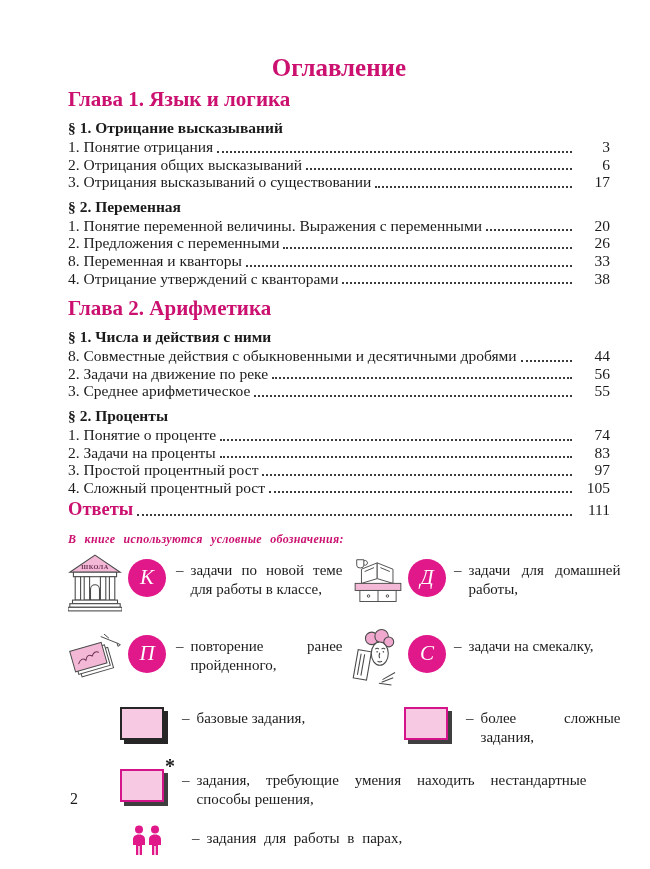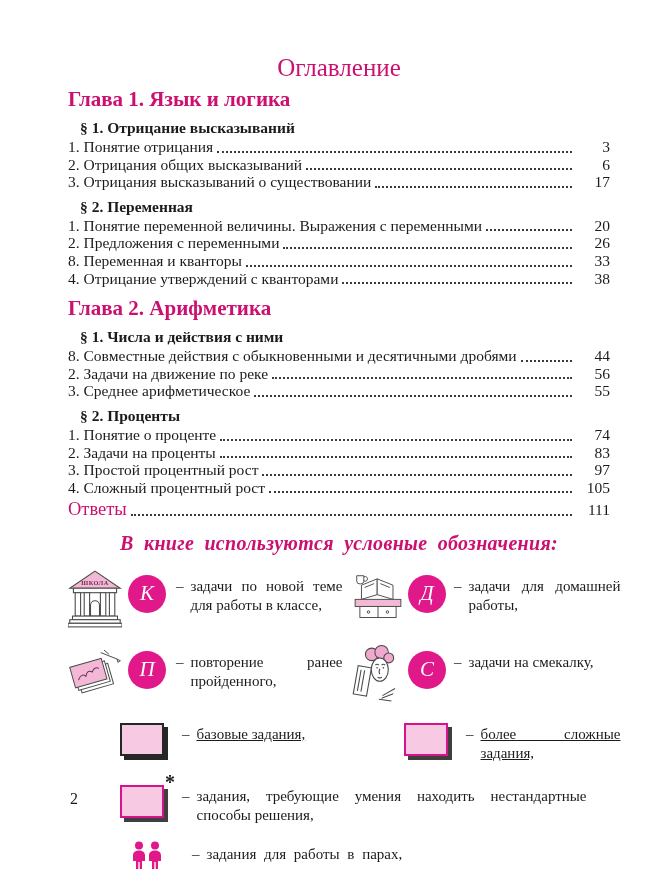--- a/index.html
+++ b/index.html
@@ -2,49 +2,49 @@
 <html><head>
 <meta charset="utf-8">
 <style>
   html,body { margin:0; padding:0; background:#ffffff; }
   .page {
     position:relative; width:650px; height:869px; overflow:hidden;
     background:#ffffff; color:#1b1b1b; box-sizing:border-box;
     font-family:"Liberation Serif","DejaVu Serif",serif;
     padding:54px 40px 0 68px;
   }
-  .toc-title { text-align:center; font-size:25px; font-weight:normal; color:#CB1070; margin:0 0 2px 0; }
+  .toc-title { text-align:center; font-size:25px; font-weight:bold; color:#CB1070; margin:0 0 2px 0; }
   .chapter-title { font-size:21px; font-weight:bold; color:#CB1070; margin:5px 0 1px 0; }
-  .section-title { font-size:15.5px; font-weight:bold; margin:7px 0 1px 12px; }
+  .section-title { font-size:15.5px; font-weight:bold; margin:7px 0 1px 0; }
   .entry { display:flex; align-items:center; font-size:15.5px; line-height:17.6px; }
   .entry-label { white-space:nowrap; }
   .leader { flex:1; border-bottom:2px dotted #3b3b3b; margin:0 4px 3px 4px; align-self:flex-end; min-width:10px; }
   .pagenum { width:34px; text-align:right; flex:none; }
   .answers { margin-top:5px; }
-  .answers .entry-label { color:#CB1070; font-weight:normal; font-size:18.5px; }
-  .legend-title { text-align:center; color:#CB1070; font-weight:bold; font-style:italic;
-    font-size:20px; word-spacing:5px; letter-spacing:0.3px; margin:13px 0 12px 0; }
+  .answers .entry-label { color:#CB1070; font-weight:bold; font-size:18.5px; }
+  .legend-title { color:#CB1070; font-weight:bold; font-style:italic;
+    font-size:12px; word-spacing:5px; letter-spacing:0.3px; margin:13px 0 4px 0; }
   .lgrid { display:grid; grid-template-columns:284px 1fr; row-gap:8px; }
   .lcell { display:flex; align-items:flex-start; }
   .iconbox { flex:none; }
   .badge { width:38px; height:38px; border-radius:50%; background:#E0188A; color:#ffffff;
     font-style:italic; font-size:21px; display:flex; align-items:center; justify-content:center;
     flex:none; margin:8px 10px 0 6px; }
   .ltext { display:flex; font-size:15px; line-height:19px; margin-top:10px; }
   .dash { margin-right:7px; flex:none; }
   .bt { width:152px; text-align:justify; }
   .sqrow { display:grid; grid-template-columns:284px 1fr; margin-top:12px; }
   .sqcell { display:flex; padding-left:52px; }
   .square { width:44px; height:33px; background:#F7C9E3; flex:none; box-sizing:border-box; }
   .sq-black { border:2px solid #262626; box-shadow:4px 4px 0 #262626; }
   .sq-pink  { border:2.5px solid #D5148C; box-shadow:4px 4px 0 #3f3f3f; }
   .sqwrap { position:relative; flex:none; margin-right:18px; }
   .star { position:absolute; top:-14px; right:-11px; font-size:20px; font-weight:bold; color:#1b1b1b; }
   .sqcell .ltext { margin-top:2px; }
-  .st { width:140px; text-align:justify;text-decoration:underline; }
+  .st { width:140px; text-align:justify; }
   .starrow { display:flex; margin-top:22px; padding-left:52px; }
   .starrow .ltext { margin-top:2px; }
   .wide { width:390px; text-align:justify; }
   .peoplerow { display:flex; align-items:flex-start; margin-top:16px; }
   .pairs { padding-left:62px; }
   .peoplerow .iconbox { margin-right:26px; }
   .peoplerow .ltext { margin-top:5px; word-spacing:4px; }
   .folio { position:absolute; left:70px; top:790px; font-size:16px; }
   svg .ln { stroke:#4a4a4a; stroke-width:1.2; fill:none; }
   svg .wh { stroke:#4a4a4a; stroke-width:1.2; fill:#ffffff; }

